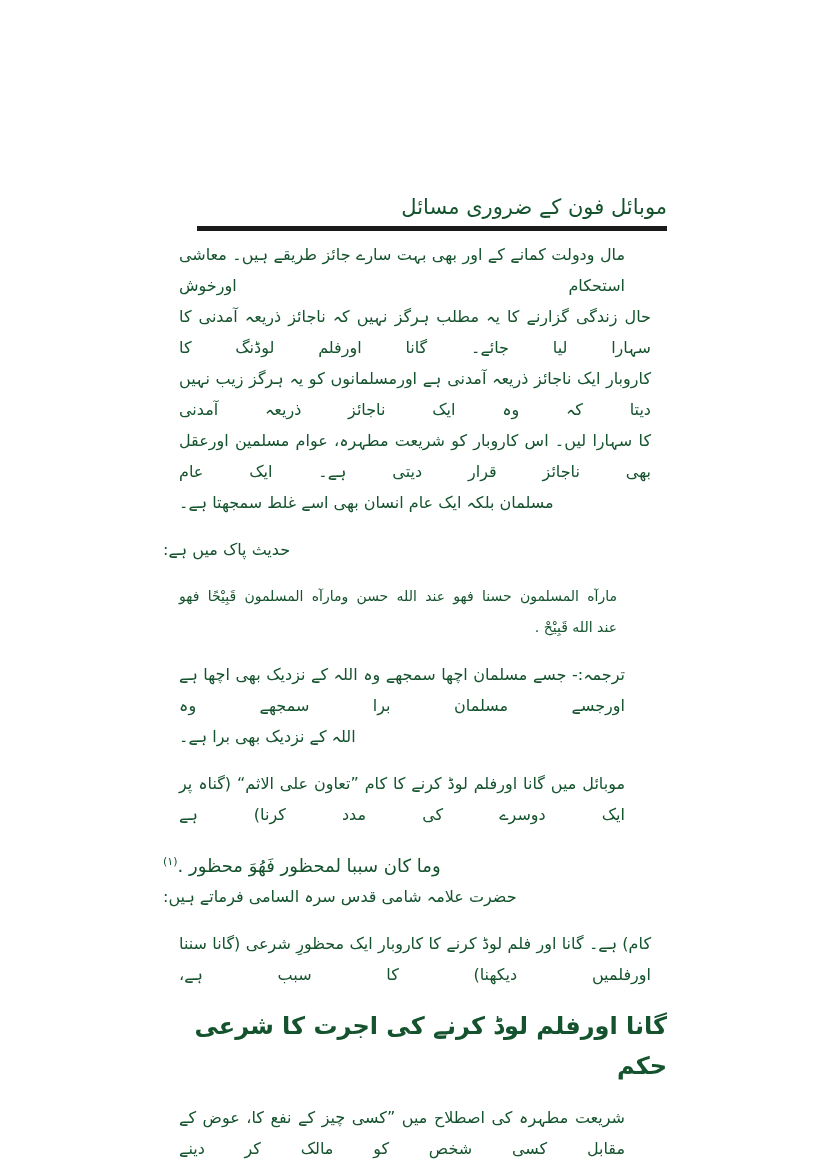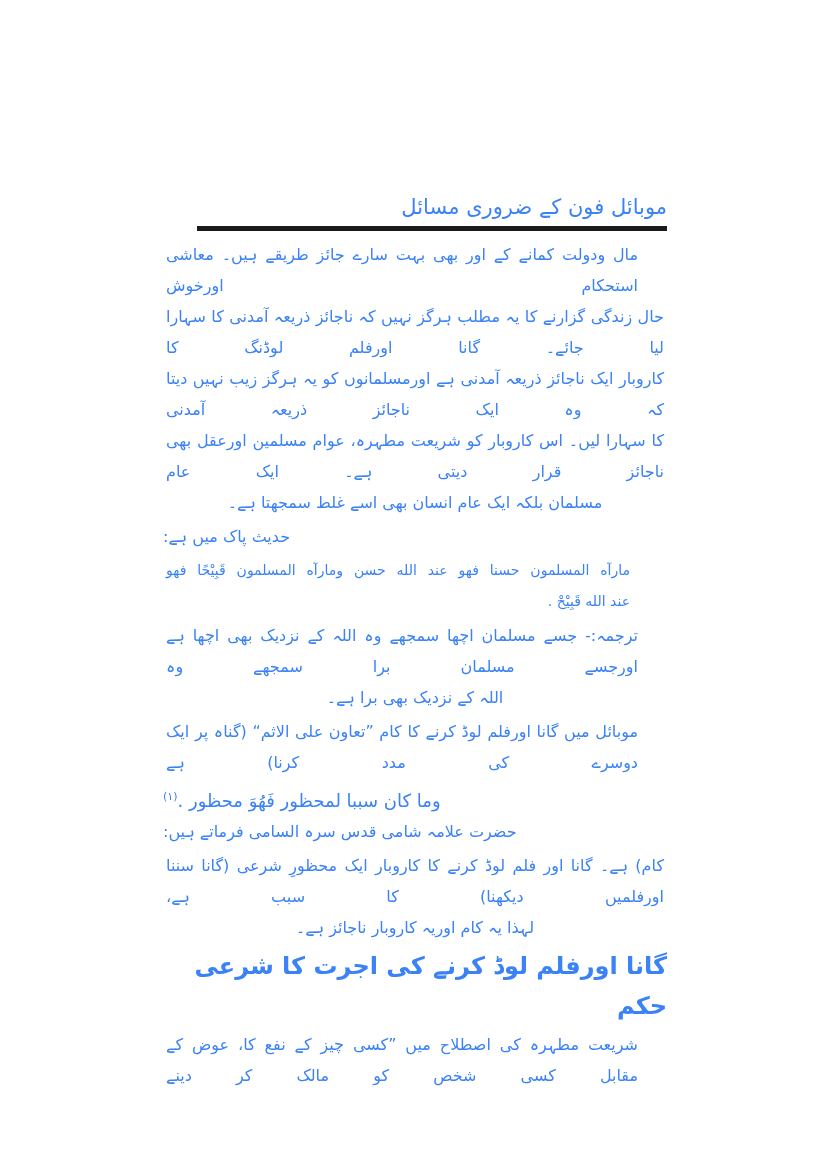--- a/index.html
+++ b/index.html
@@ -5,21 +5,21 @@
   * { box-sizing: border-box; }
   html, body {
     margin: 0; padding: 0;
     background: #ffffff;
   }
   .page {
     position: relative;
     width: 826px;
     height: 1169px;
     background: #ffffff;
-    color: #3b82f6;
+    color: #14532d;
     font-family: "DejaVu Sans", sans-serif;
     overflow: hidden;
   }
   .content {
     position: absolute;
     left: 163px;
     top: 190px;
     width: 504px;
     direction: rtl;
   }
@@ -34,29 +34,29 @@
     border-bottom: 3px solid #1a1a1a;
     margin-left: 34px;
     margin-top: 2px;
   }
   .ln {
     font-size: 16px;
     line-height: 31px;
   }
   .jline { text-align: justify; text-align-last: justify; }
   .indent { padding-right: 26px; }
-  .center { text-align: center; }
+  .center { text-align: left; }
   .rightln { text-align: right; }
   .lead {
     font-size: 16px;
     line-height: 31px;
     text-align: left;
     padding-right: 26px;
   }
-  .para { margin: 3px; }
+  .para { margin: 16px; }
   .para-first { margin-top: 8px; }
   .arabic { padding-right: 34px; }
   .arabic .ln { font-size: 14px; }
   .maxim {
     font-size: 18px;
     line-height: 31px;
     text-align: left;
   }
   .maxim sup { font-size: 11px; }
   .heading {
@@ -102,21 +102,20 @@
     </div>
 
     <div class="ln maxim">
       <span>وما کان سببا لمحظور فَهُوَ محظور .</span><sup>(۱)</sup>
     </div>
 
     <div class="lead">حضرت علامہ شامی قدس سرہ السامی فرماتے ہیں:</div>
 
     <div class="para">
       <div class="ln jline">کام) ہے۔ گانا اور فلم لوڈ کرنے کا کاروبار ایک محظورِ شرعی (گانا سننا اورفلمیں دیکھنا) کا سبب ہے،</div>
-      <div class="ln center">لہذا یہ کام اوریہ کاروبار ناجائز ہے۔</div>
     </div>
 
     <div class="heading">گانا اورفلم لوڈ کرنے کی اجرت کا شرعی حکم</div>
 
     <div class="para">
       <div class="ln jline indent">شریعت مطہرہ کی اصطلاح میں ”کسی چیز کے نفع کا، عوض کے مقابل کسی شخص کو مالک کر دینے</div>
 
     </div>
 
   </div>

